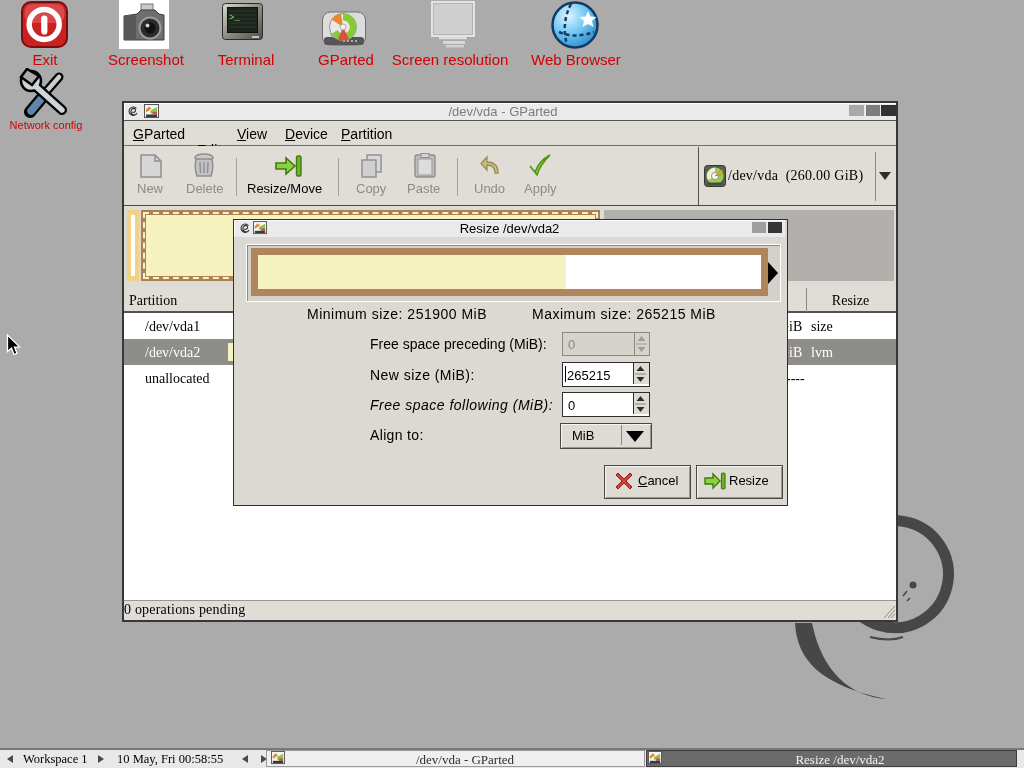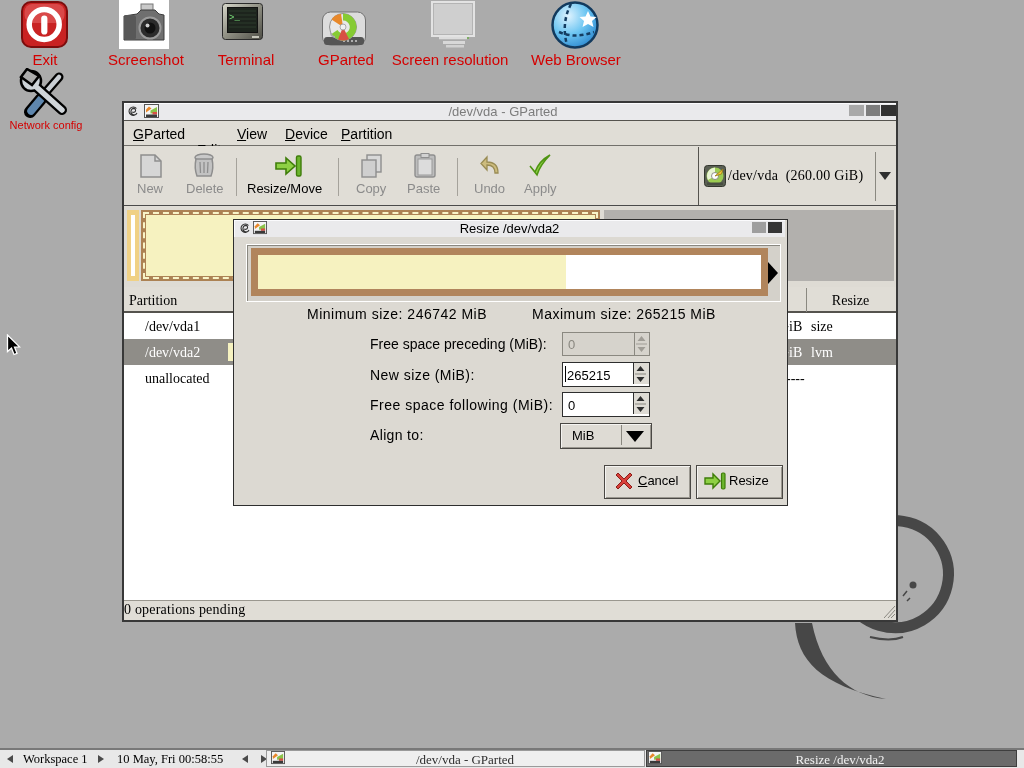--- a/index.html
+++ b/index.html
@@ -258,21 +258,21 @@
 </svg>
 <div class="a" style="left:752px;top:222px;width:14px;height:11px;background:#9e9e9e;"></div>
 <div class="a" style="left:768px;top:222px;width:14px;height:11px;background:#353535;"></div>
 
 <div class="a" style="left:246px;top:244px;width:533px;height:56px;background:#d4d1ca;border:1px solid #fff;box-shadow:inset 1px 1px 0 #8a8880;"></div>
 <div class="a" style="left:251px;top:248px;width:517px;height:48px;background:#b1855c;"></div>
 <div class="a" style="left:258px;top:255px;width:503px;height:34px;background:#fff;"></div>
 <div class="a" style="left:258px;top:255px;width:308px;height:34px;background:#f6f2c0;"></div>
 <div class="a" style="left:768px;top:262px;width:0;height:0;border:11px solid transparent;border-left:10px solid #000;border-right:none;"></div>
 
-<div class="dlbl" style="left:307px;top:306px;font-size:14px;letter-spacing:0.5px;">Minimum size: 246742 MiB</div>
+<div class="dlbl" style="left:307px;top:306px;font-size:14px;letter-spacing:0.5px;">Minimum size: 251900 MiB</div>
 <div class="dlbl" style="left:532px;top:306px;font-size:14px;letter-spacing:0.5px;">Maximum size: 265215 MiB</div>
 
 <div class="dlbl" style="left:370px;top:336px;font-size:14px;">Free space preceding (MiB):</div>
 <div class="a" style="left:562px;top:332px;width:88px;height:24px;background:#d6d3cc;border:1px solid #8a8880;box-sizing:border-box;"></div>
 <div class="dlbl" style="left:568px;top:337px;color:#8a8880;">0</div>
 <div class="a" style="left:634px;top:333px;width:15px;height:22px;background:#d6d3cc;border-left:1px solid #8a8880;box-sizing:border-box;"></div>
 <svg class="a" style="left:636px;top:335px;" width="11" height="18" viewBox="0 0 11 18">
     <path d="M5.5 1 L9.5 6 L1.5 6 Z M5.5 17 L9.5 12 L1.5 12 Z" fill="#a09d96"></path>
     <path d="M0 9 L11 9" stroke="#a09d96"></path>
   </svg>
@@ -280,21 +280,21 @@
 <div class="dlbl" style="left:370px;top:367px;font-size:14px;letter-spacing:0.45px;">New size (MiB):</div>
 <div class="spin" style="left:562px;top:362px;width:86px;height:23px;"></div>
 <div class="dlbl" style="left:567px;top:368px;">265215</div>
 <div class="a" style="left:565px;top:366px;width:1px;height:16px;background:#000;"></div>
 <div class="spinbtn" style="left:633px;top:363px;width:15px;height:21px;"></div>
 <svg class="a" style="left:635px;top:365px;" width="11" height="18" viewBox="0 0 11 18">
     <path d="M5.5 1 L9.5 6 L1.5 6 Z M5.5 17 L9.5 12 L1.5 12 Z" fill="#2e2e2e"></path>
     <path d="M0 9 L11 9" stroke="#8a8880"></path>
   </svg>
 
-<div class="dlbl" style="left:370px;top:397px;font-size:14px;letter-spacing:0.5px;">Free space following (MiB):</div>
+<div class="dlbl" style="left:370px;top:397px;font-size:14px;letter-spacing:0.5px;font-style:italic;">Free space following (MiB):</div>
 <div class="spin" style="left:562px;top:392px;width:86px;height:23px;"></div>
 <div class="dlbl" style="left:568px;top:398px;">0</div>
 <div class="spinbtn" style="left:633px;top:393px;width:15px;height:21px;"></div>
 <svg class="a" style="left:635px;top:395px;" width="11" height="18" viewBox="0 0 11 18">
     <path d="M5.5 1 L9.5 6 L1.5 6 Z M5.5 17 L9.5 12 L1.5 12 Z" fill="#2e2e2e"></path>
     <path d="M0 9 L11 9" stroke="#8a8880"></path>
   </svg>
 
 <div class="dlbl" style="left:370px;top:427px;font-size:14px;letter-spacing:0.35px;">Align to:</div>
 <div class="btn" style="left:560px;top:423px;width:90px;height:24px;"></div>

